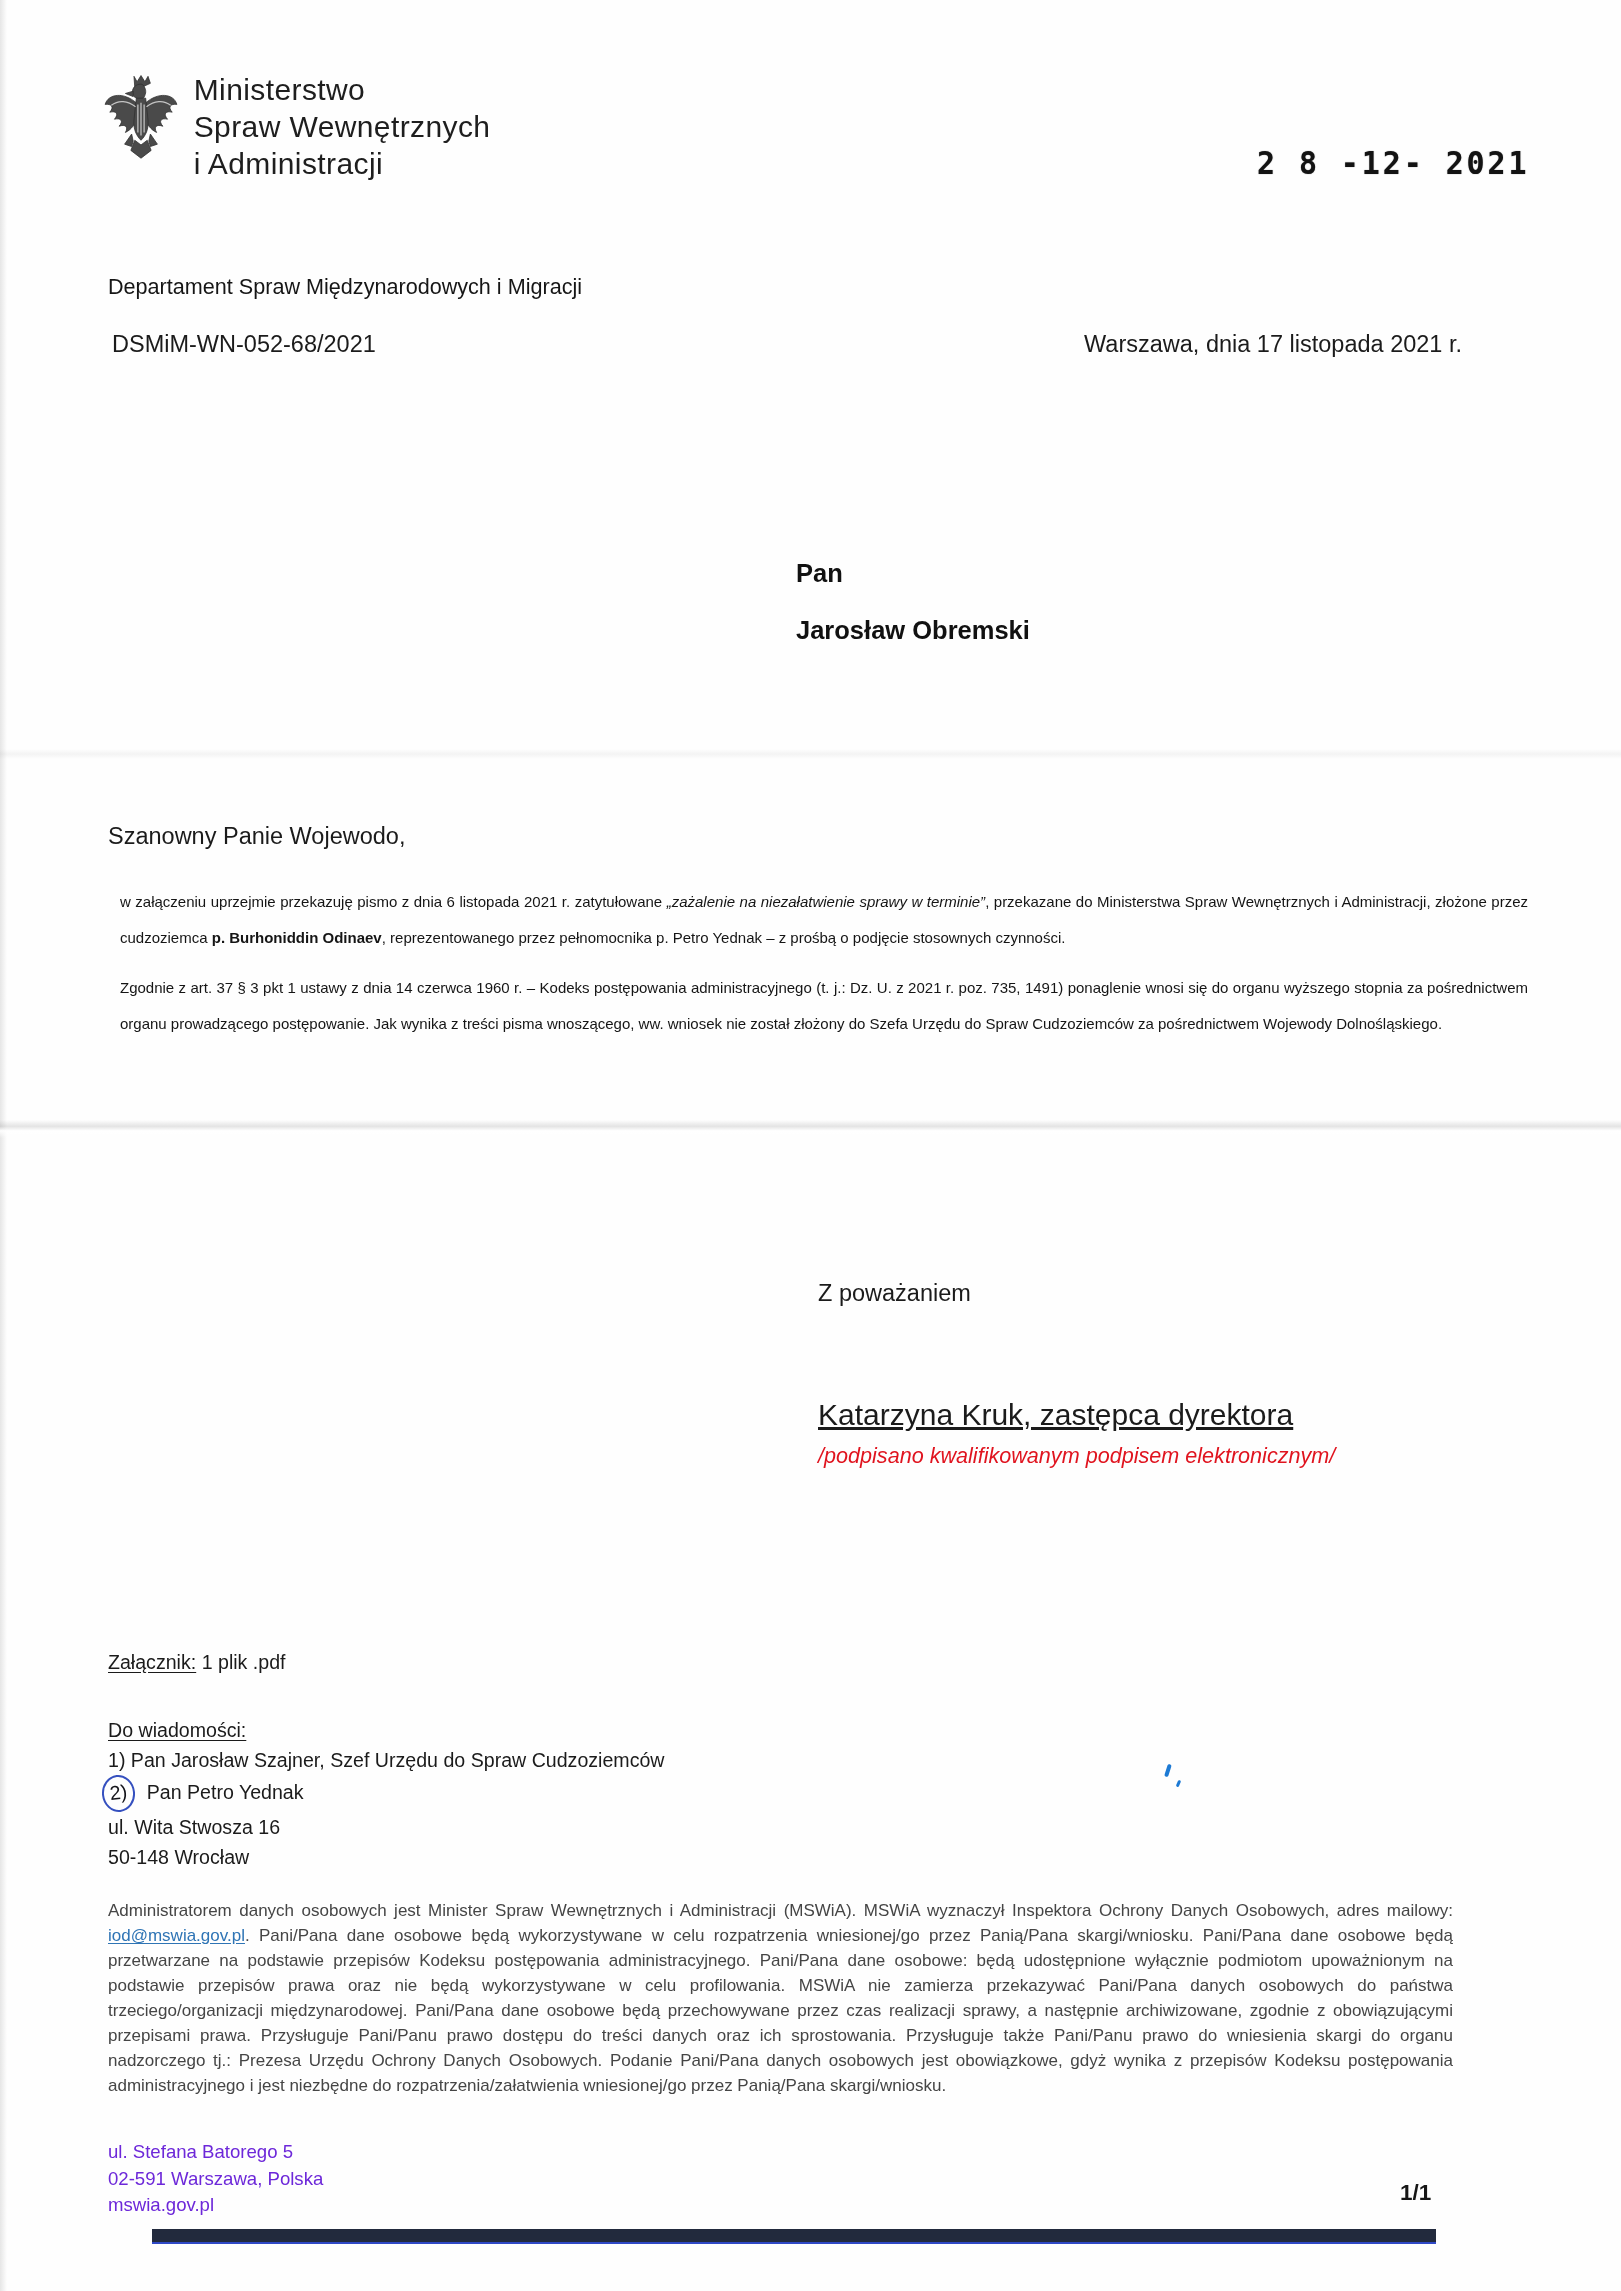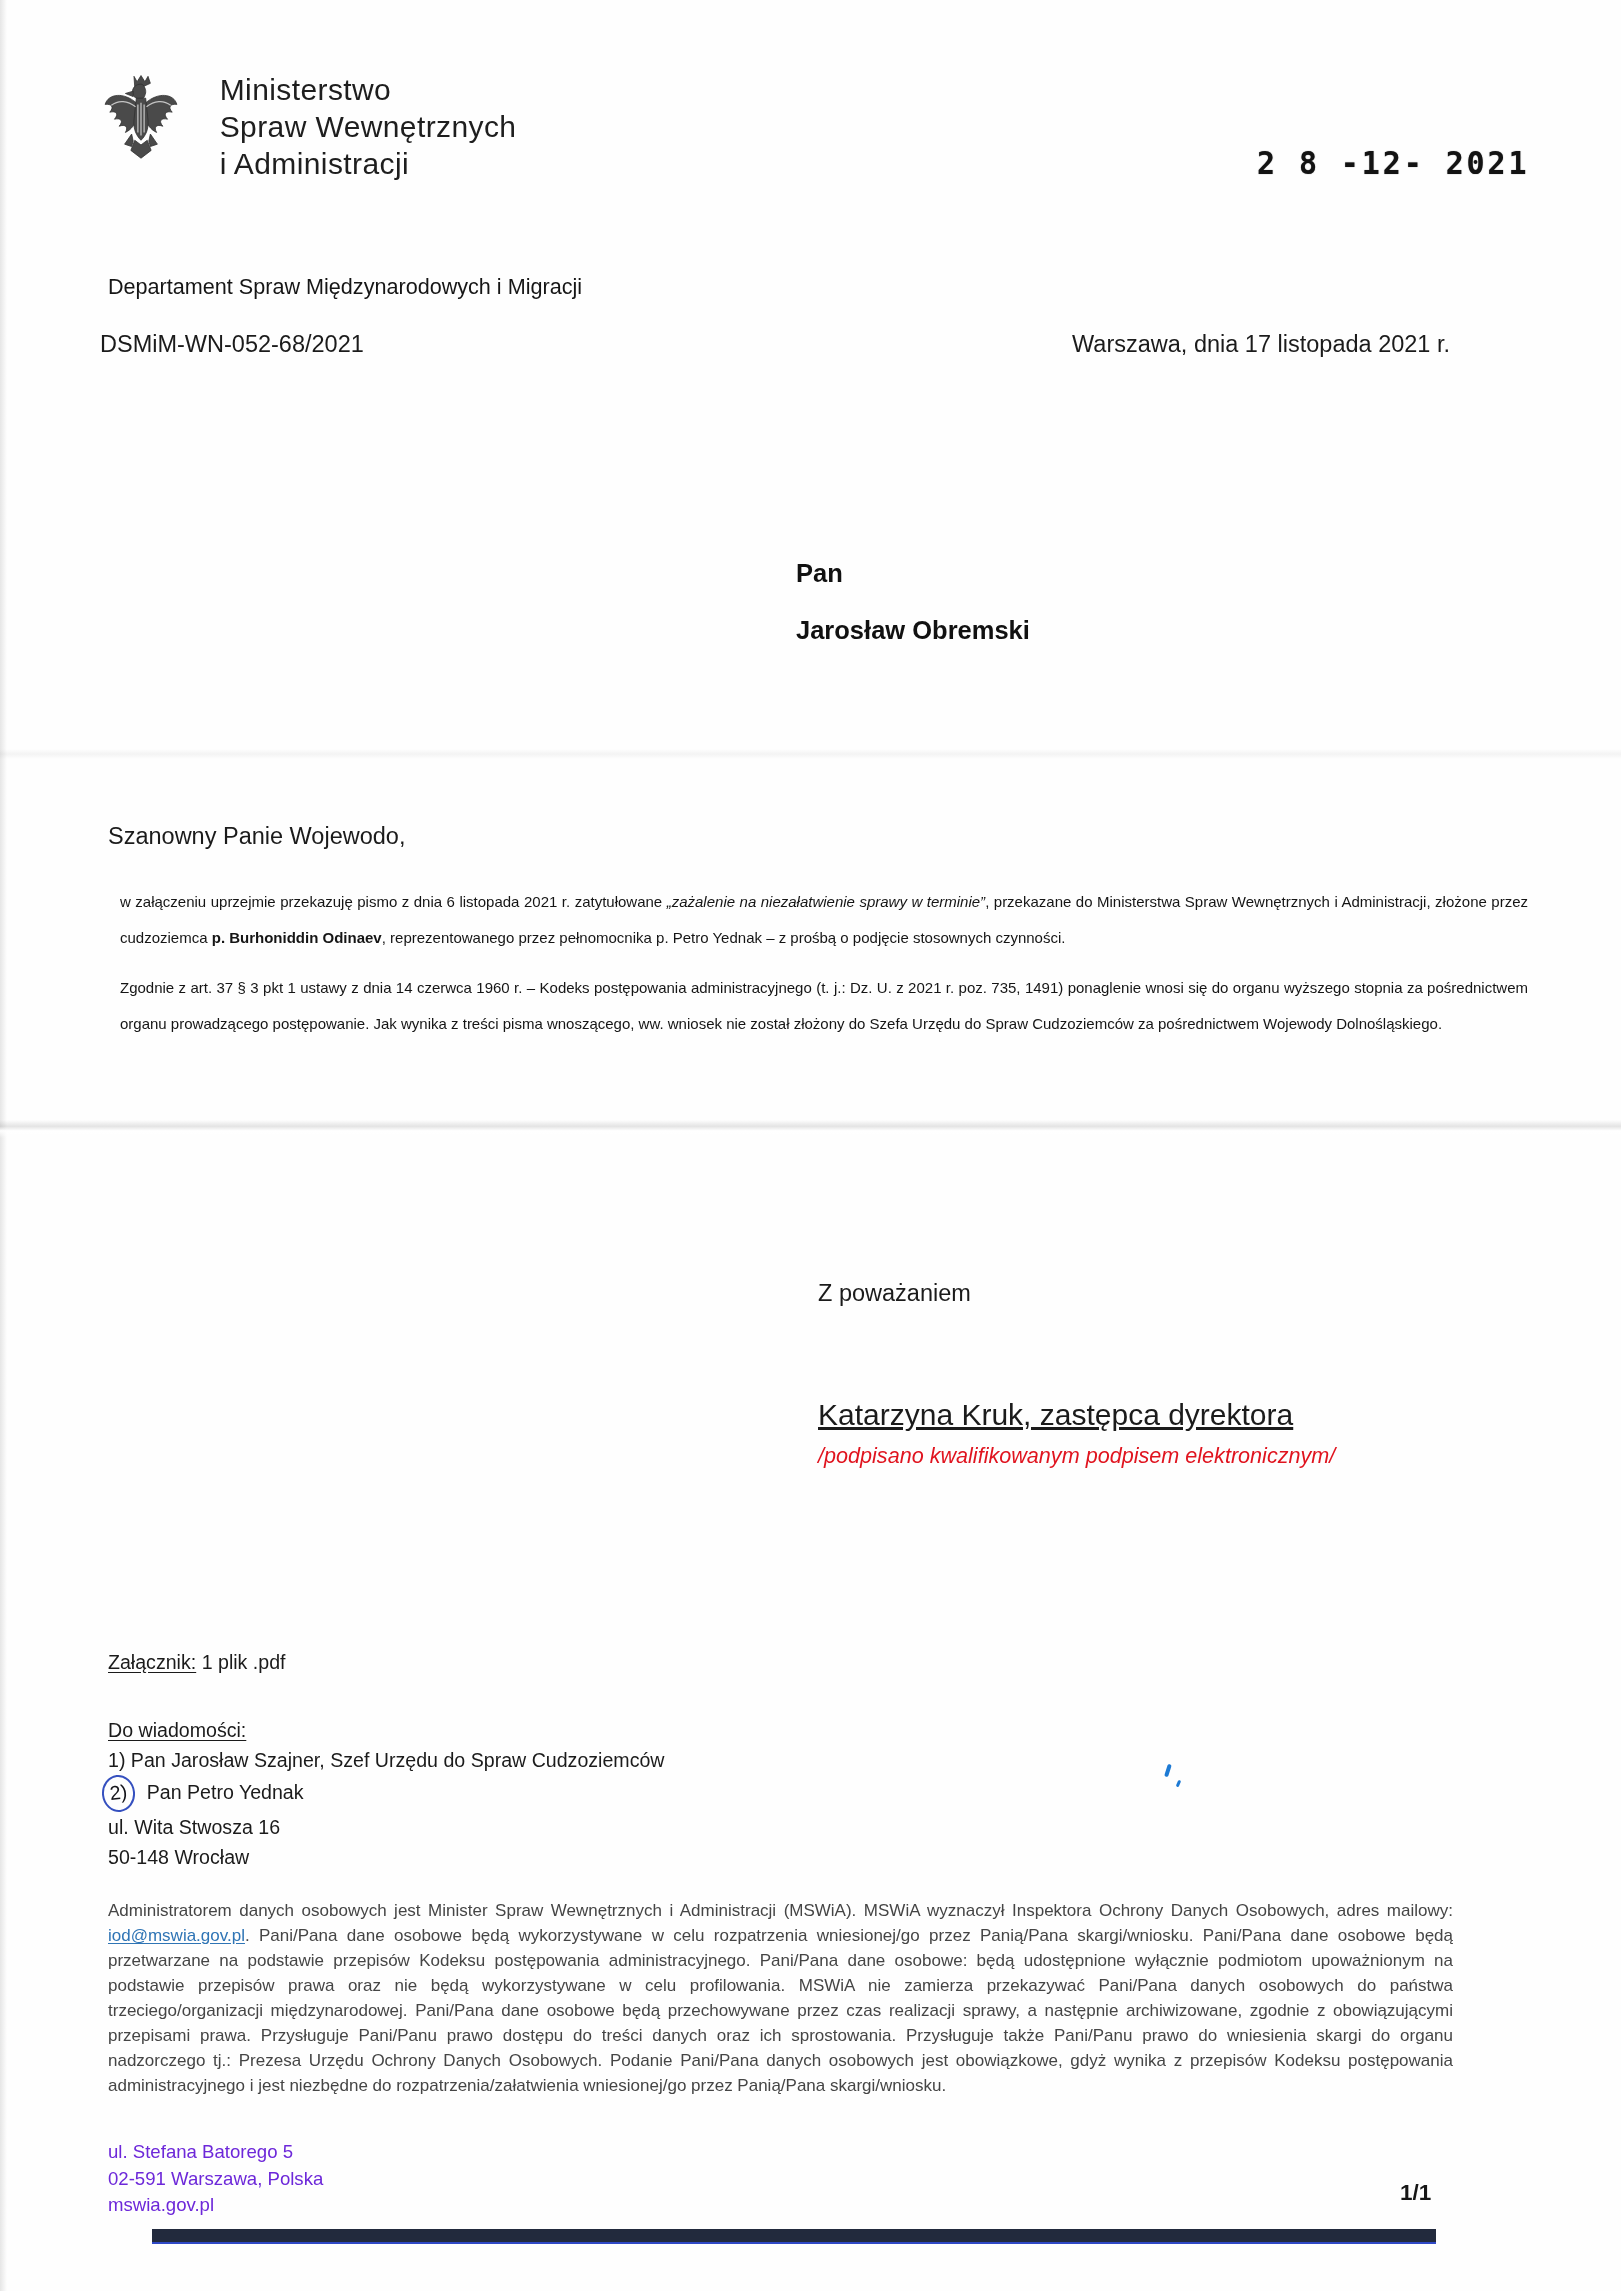--- a/index.html
+++ b/index.html
@@ -5,33 +5,33 @@
   html,body{margin:0;padding:0;background:#ffffff;}
   .page{
     position:relative;
     width:1621px;height:2292px;
     background:#fefefe;
     font-family:"Liberation Sans", sans-serif;
     color:#1b1b1b;
     overflow:hidden;
   }
   
-  .logo-wrap{position:absolute;left:102px;top:69px;display:flex;align-items:flex-start;gap:26px;}
+  .logo-wrap{position:absolute;left:102px;top:69px;display:flex;align-items:flex-start;}
   .eagle{width:78px;height:102px;}
   .ministry{margin-left:13.7px;margin-top:2px;font-size:30px;line-height:37px;letter-spacing:0.4px;color:#1e1e1e;}
   .stamp{
     position:absolute;left:1257px;top:145px;
     font-family:"DejaVu Sans Mono", monospace;
     font-size:30px;font-weight:700;letter-spacing:2.9px;
     color:#131313;white-space:nowrap;
     transform:scaleY(1.08);
     text-shadow:0 0 1px rgba(0,0,0,.55);
   }
   .department{position:absolute;left:108px;top:274px;font-size:21.6px;color:#161616;}
-  .ref-row{position:absolute;left:100px;top:331px;width:1350px;display:flex;justify-content:space-between;align-items:center;}
+  .ref-row{position:absolute;left:112px;top:331px;width:1350px;display:flex;justify-content:space-between;align-items:center;}
   .ref-number{font-size:23.5px;}
   .place-date{font-size:23.5px;}
   
   .addressee{position:absolute;left:796px;top:545px;font-size:25.5px;font-weight:700;line-height:57px;color:#111;}
   
   .salutation{position:absolute;left:108px;top:823px;font-size:23.5px;}
   .body-text{position:absolute;left:120px;top:884px;width:1408px;font-size:15px;line-height:36px;text-align:justify;color:#151515;}
   .body-text p{margin:0;}
   .body-text p + p{margin-top:13.7px;}
   .q-italic{font-style:italic;}

